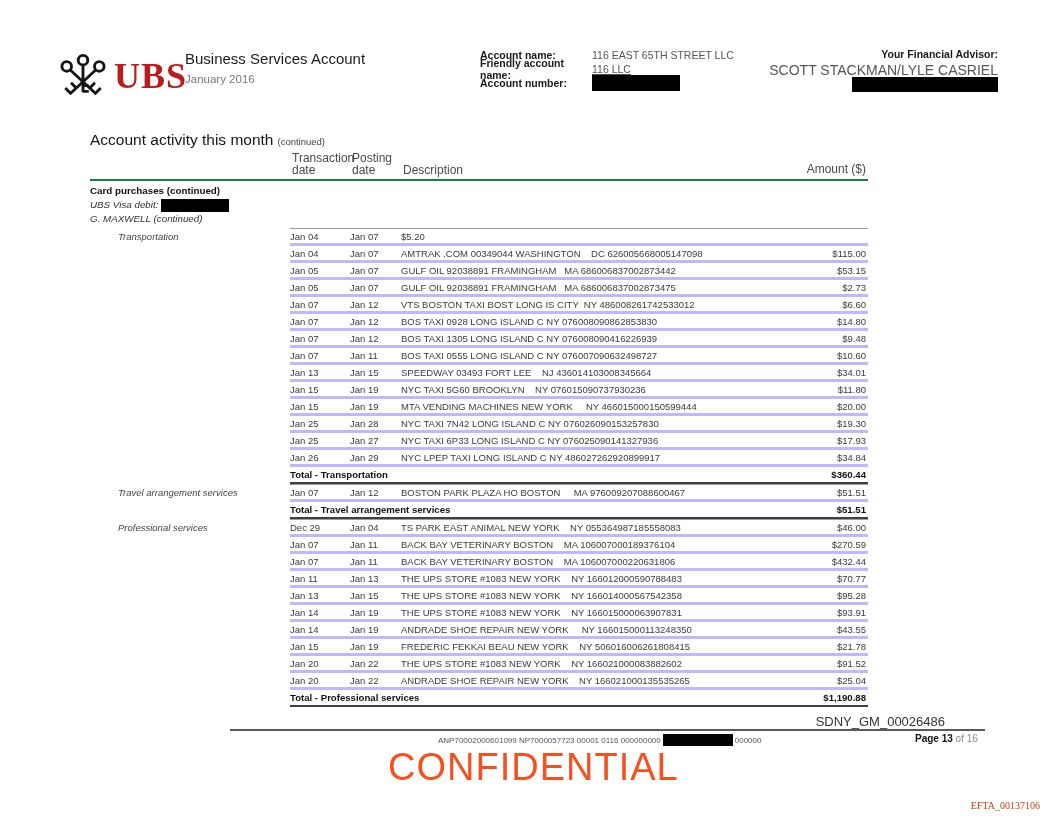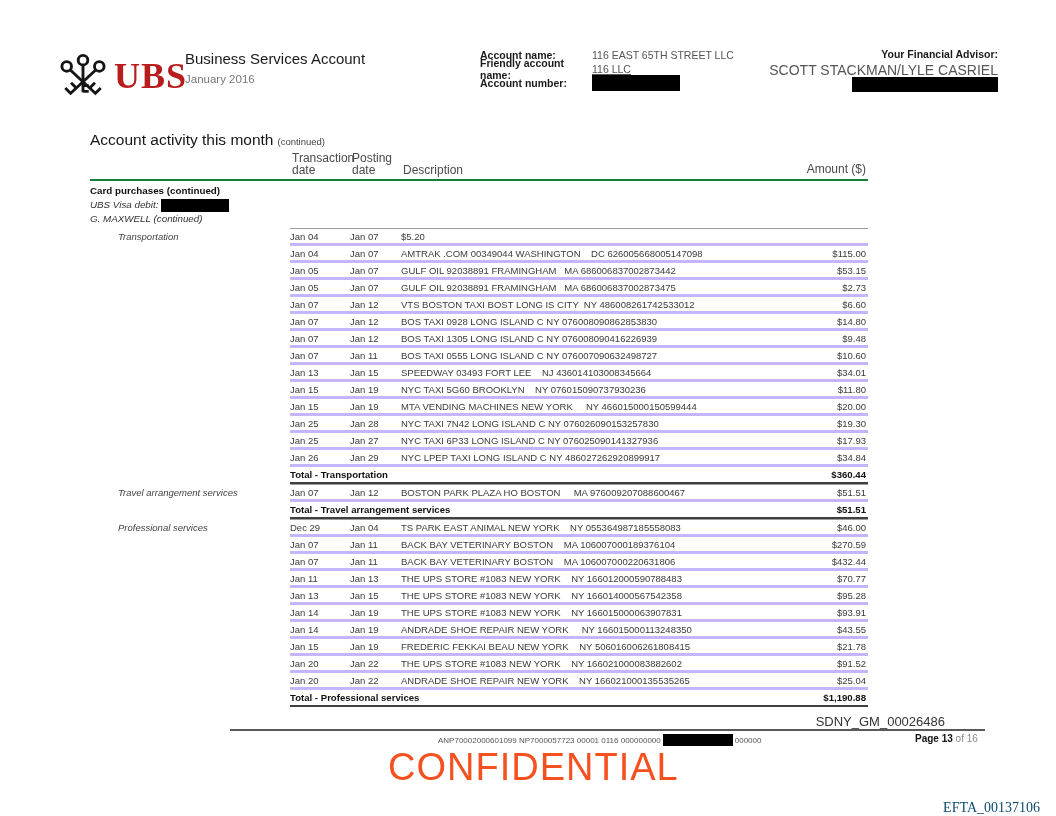--- a/index.html
+++ b/index.html
@@ -69,21 +69,21 @@
   .t-label { flex:1; }
   .t-amt { flex:none; padding-right:2px; }
 
   
   .bates-top { right:111px; top:714px; font-size:13px; color:#333; }
   .footer-line { left:230px; top:729px; width:755px; height:0; border-top:2px solid #5a5a5a; }
   .footer-code { left:438px; top:734px; font-size:8px; color:#555; white-space:nowrap; display:flex; align-items:center; }
   .page-indicator { left:915px; top:733px; font-size:10px; color:#888; }
   .page-indicator b { color:#111; }
   .confidential { left:388px; top:746px; font-size:38px; font-weight:400; letter-spacing:1px; color:#f4511e; }
-  .bates-bottom { right:16px; top:800px; font-family:"Liberation Serif", serif; font-size:14px; color:#0c4a6e; }
+  .bates-bottom { right:16px; top:800px; font-family:"Liberation Serif", serif; font-size:10px; color:#c2410c; }
 </style>
 </head>
 <body>
 
 <div class="abs logo-wrap">
   <svg class="logo-keys" viewBox="0 0 48 50">
     <g fill="none" stroke="#151515" stroke-width="3">
       <circle cx="24" cy="8.5" r="5"></circle>
       <path d="M24 13.5 V42 M24 35 H30 M24 41 H30"></path>
       <circle cx="7" cy="15" r="5"></circle>

